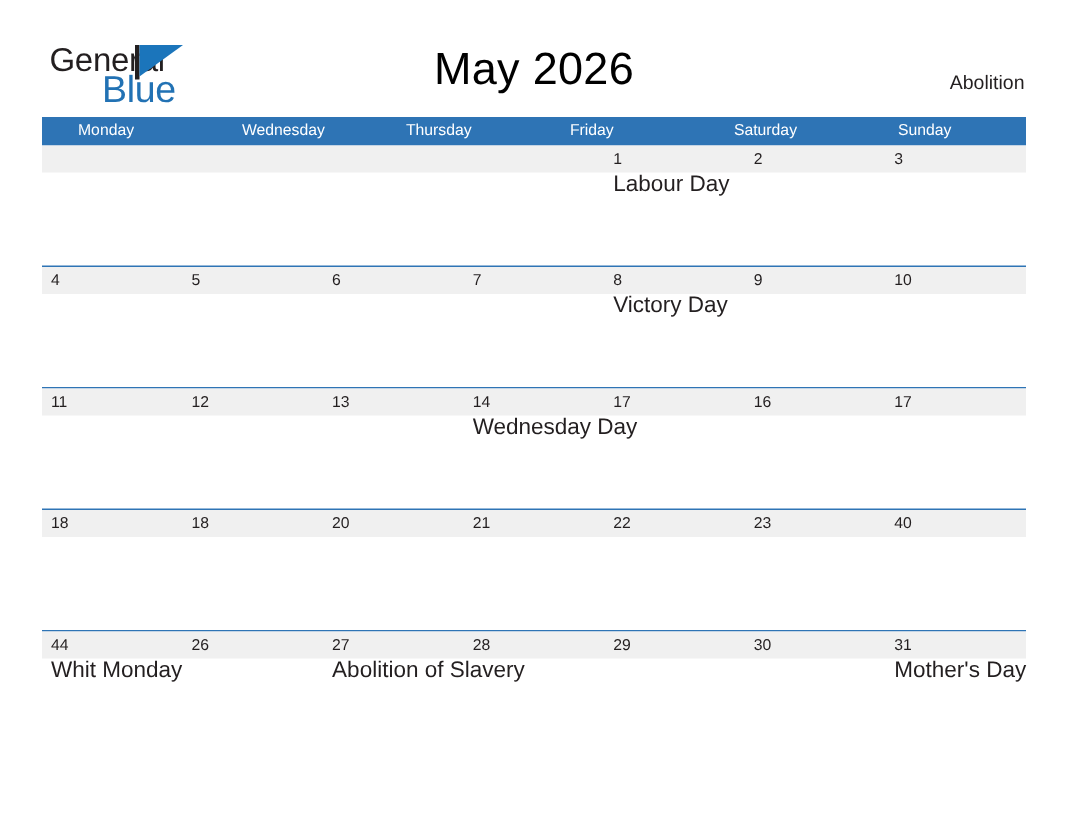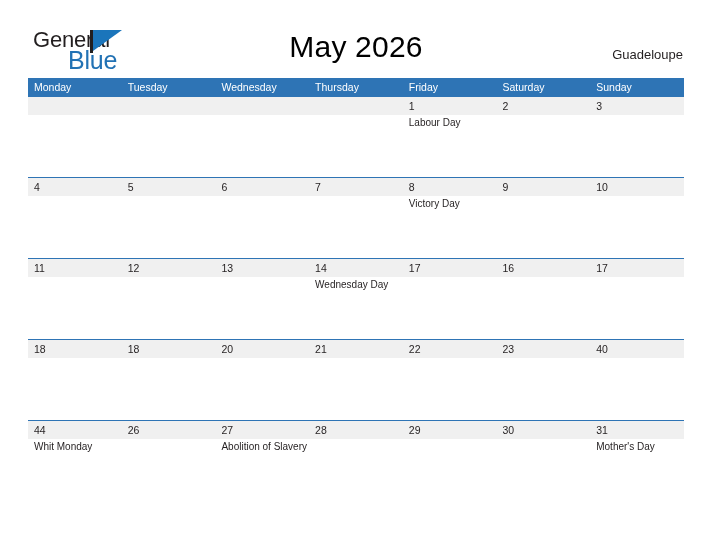--- a/index.html
+++ b/index.html
@@ -123,20 +123,21 @@
   }
   .dow-cell {
     width: 93.714px;
     height: 18px;
     line-height: 18px;
     color: #ffffff;
     font-size: 10.5px;
     padding-left: 6px;
     box-sizing: border-box;
     font-family: "Liberation Sans", sans-serif;
+    margin-left: 18px;
   }
 
   .week-row {
     position: relative;
     width: 656px;
     height: 81px;
     border-top: 1.5px solid #2e74b5;
     box-sizing: border-box;
   }
   .week-row:first-of-type {
@@ -169,21 +170,21 @@
     font-size: 10.5px;
     line-height: 14px;
     color: #231f20;
     font-family: "Liberation Sans", sans-serif;
   }
   .day-event {
     position: absolute;
     left: 6px;
     top: 19px;
     width: 160px;
-    font-size: 10px;
+    font-size: 15px;
     line-height: 13px;
     color: #231f20;
     white-space: nowrap;
     font-family: "Liberation Sans", sans-serif;
   }
 </style>
 </head>
 <body>
 
 <div class="page">
@@ -194,29 +195,28 @@
       <span class="brand-general">General</span>
       <span class="brand-flag">
         <span class="pole"></span>
         <span class="tri"></span>
       </span>
       <span class="brand-blue">Blue</span>
     </div>
 
     <h1 class="month-title">May 2026</h1>
 
-    <div class="region">Guadeloupe</div>
+    <div class="region">Abolition</div>
 
   </div>
 
   <div class="calendar">
 
     <div class="dow-row">
       <div class="dow-cell">Monday</div>
-      <div class="dow-cell">Tuesday</div>
       <div class="dow-cell">Wednesday</div>
       <div class="dow-cell">Thursday</div>
       <div class="dow-cell">Friday</div>
       <div class="dow-cell">Saturday</div>
       <div class="dow-cell">Sunday</div>
     </div>
 
     <div class="week-row">
       <div class="week-band"></div>
       <div class="week-cells">

